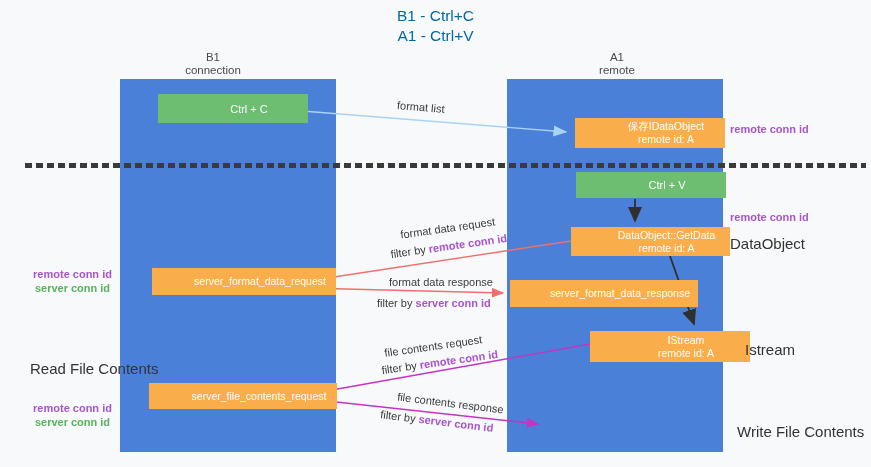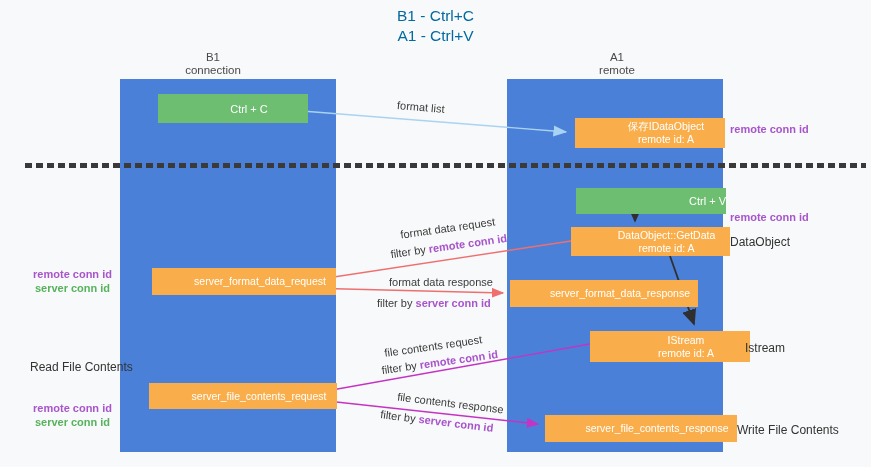--- a/index.html
+++ b/index.html
@@ -23,21 +23,21 @@
   }
   svg.arrows { position:absolute; top:0; left:0; pointer-events:none; }
   .box {
     position:absolute; display:flex; flex-direction:column;
     align-items:center; justify-content:center;
     color:#ffffff; text-align:center; white-space:nowrap;padding-left:32px;
   }
   .green-box  { background:#6dbe71; font-size:11px; }
   .orange-box { background:#f9ae4b; font-size:10.5px; line-height:13px; }
   .alabel { position:absolute; font-size:11px; color:#3b3b3b; white-space:nowrap; }
-  .side-label { position:absolute; font-size:12px; color:#333333; white-space:nowrap; }
+  .side-label { position:absolute; font-size:15px; color:#333333; white-space:nowrap; }
   .side-block { position:absolute; width:95px; text-align:center; font-size:11px;
                 line-height:14px; white-space:nowrap; }
   .purple { color:#a855cc; font-weight:bold; }
   .greenlbl { color:#56b35c; font-weight:bold; }
   .rot-n8 { transform:rotate(-8deg); }
   .rot-p7 { transform:rotate(7deg); }
   .rot-p5 { transform:rotate(5deg); }
 </style>
 </head>
 <body>
@@ -89,21 +89,21 @@
 
   <div class="box green-box" style="left:158px; top:94px; width:118px; height:29px;">
     <span>Ctrl + C</span>
   </div>
 
   <div class="box orange-box" style="left:575px; top:118px; width:118px; height:30px;">
     <span>保存IDataObject</span>
     <span>remote id: A</span>
   </div>
 
-  <div class="box green-box" style="left:576px; top:188px; width:118px; height:26px;align-items:flex-end;">
+  <div class="box green-box" style="left:576px; top:172px; width:118px; height:26px;">
     <span>Ctrl + V</span>
   </div>
 
   <div class="box orange-box" style="left:571px; top:227px; width:127px; height:29px;">
     <span>DataObject::GetData</span>
     <span>remote id: A</span>
   </div>
 
   <div class="box orange-box" style="left:152px; top:268px; width:152px; height:27px;">
     <span>server_format_data_request</span>
@@ -115,23 +115,20 @@
 
   <div class="box orange-box" style="left:590px; top:331px; width:128px; height:31px;">
     <span>IStream</span>
     <span>remote id: A</span>
   </div>
 
   <div class="box orange-box" style="left:149px; top:383px; width:156px; height:26px;">
     <span>server_file_contents_request</span>
   </div>
 
-  <div class="box orange-box" style="left:545px; top:415px; width:160px; height:27px;">
-    <span>server_file_contents_response</span>
-  </div>
 
   <div class="alabel rot-p5" style="left:397px; top:101px;">format list</div>
 
   <div class="alabel rot-n8" style="left:400px; top:222px;">format data request</div>
   <div class="alabel rot-n8" style="left:390px; top:240px;">
     <span>filter by </span><span class="purple">remote conn id</span>
   </div>
 
   <div class="alabel" style="left:389px; top:276px;">format data response</div>
   <div class="alabel" style="left:377px; top:297px;">

